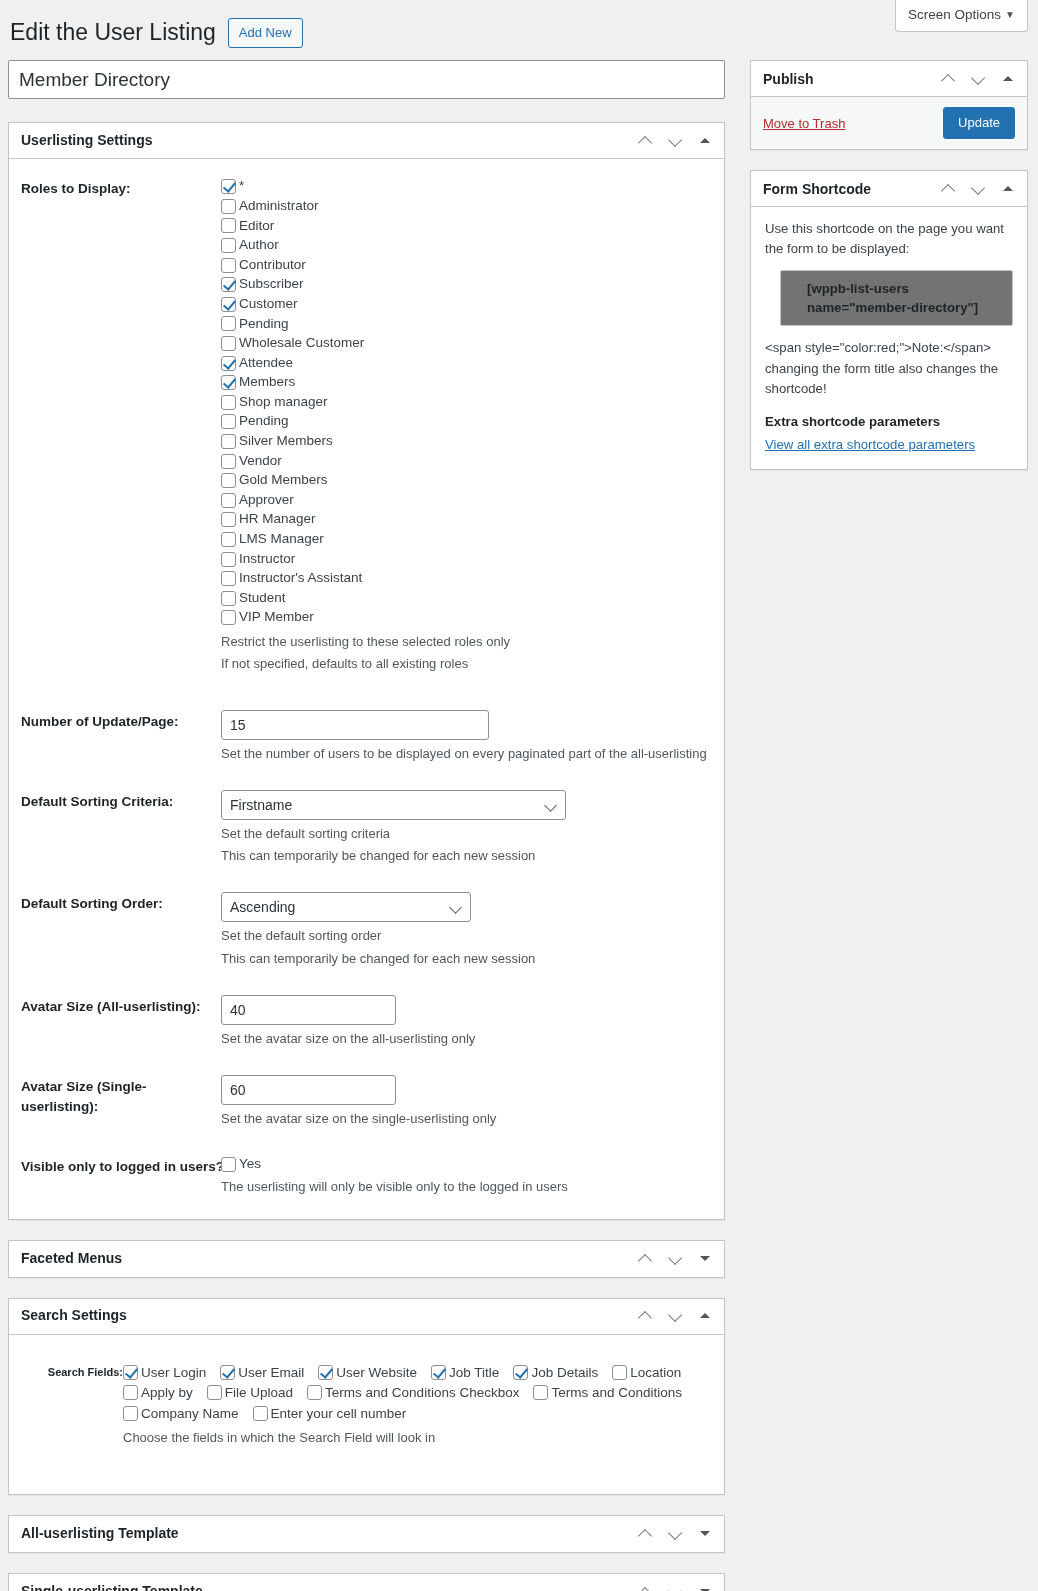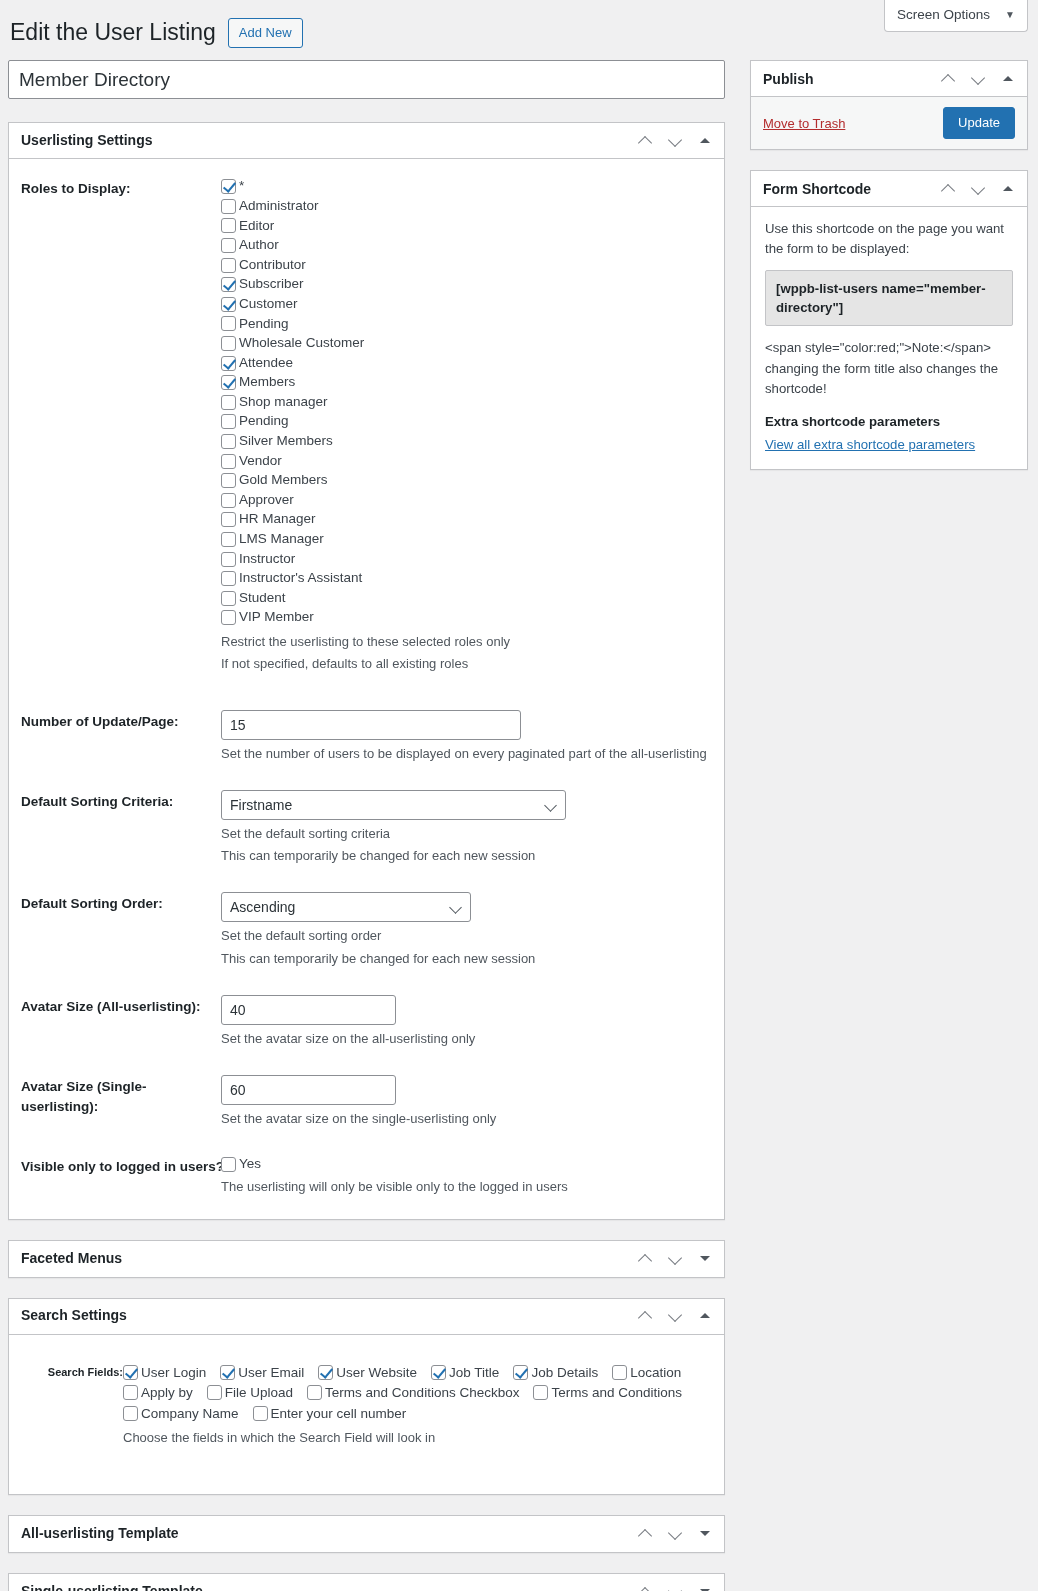--- a/index.html
+++ b/index.html
@@ -16,21 +16,21 @@
   
   .screen-options {
     position: absolute; top: 0; right: 10px;
     background: #fff;
     border: 1px solid #c3c4c7;
     border-top: none;
     border-radius: 0 0 4px 4px;
     padding: 6px 12px 7px 12px;
     font-size: 13.5px;
     color: #3c434a;
-    display: flex; align-items: center; gap: 15px;
+    display: flex; align-items: center; gap: 4px;
     cursor: pointer;
     line-height: 1.3;
   }
   .screen-options .caret { font-size: 10px; color: #50575e; }
 
   
   .title-row {
     position: absolute; top: 18px; left: 10px;
     display: flex; align-items: center; gap: 12px;
   }
@@ -186,21 +186,21 @@
     border: 1px solid #8c8f94;
     border-radius: 3px;
     background: #fff;
     font-size: 14px;
     padding: 4px 8px;
     height: 30px;
     color: #2c3338;
     font-family: "Liberation Sans", sans-serif;
     outline: none;
   }
-  .txt.w300 { width: 300px; }
+  .txt.w300 { width: 268px; }
   .txt.w175 { width: 175px; }
   .sel {
     border: 1px solid #8c8f94;
     border-radius: 3px;
     background: #fff;
     font-size: 14px;
     height: 30px;
     padding: 0 28px 0 8px;
     color: #2c3338;
     font-family: "Liberation Sans", sans-serif;
@@ -277,24 +277,24 @@
     height: 32px;
     line-height: 30px;
     border-radius: 3px;
     cursor: pointer;
     font-family: "Liberation Sans", sans-serif;
   }
   .shortcode-body { padding: 12px 14px 16px 14px; }
   .sc-text { font-size: 13.2px; line-height: 1.55; color: #3c434a; }
   .sc-box {
     border: 1px solid #c3c4c7;
-    background: #e5e5e5;
+    background: #737373;
     border-radius: 2px;
-    padding: 8px 10px;
-    margin: 10px 0 12px 0;
+    padding: 8px 26px;
+    margin: 10px 0 12px 15px;
     font-size: 13.2px;
     font-weight: 700;
     color: #1d2327;
     line-height: 1.45;
     word-break: break-word;
     cursor: text;
   }
   .sc-note { font-size: 13.2px; line-height: 1.55; color: #3c434a; word-break: break-word; }
   .sc-sub { font-size: 13.2px; font-weight: 700; color: #1d2327; margin-top: 14px; }
   .sc-link {

